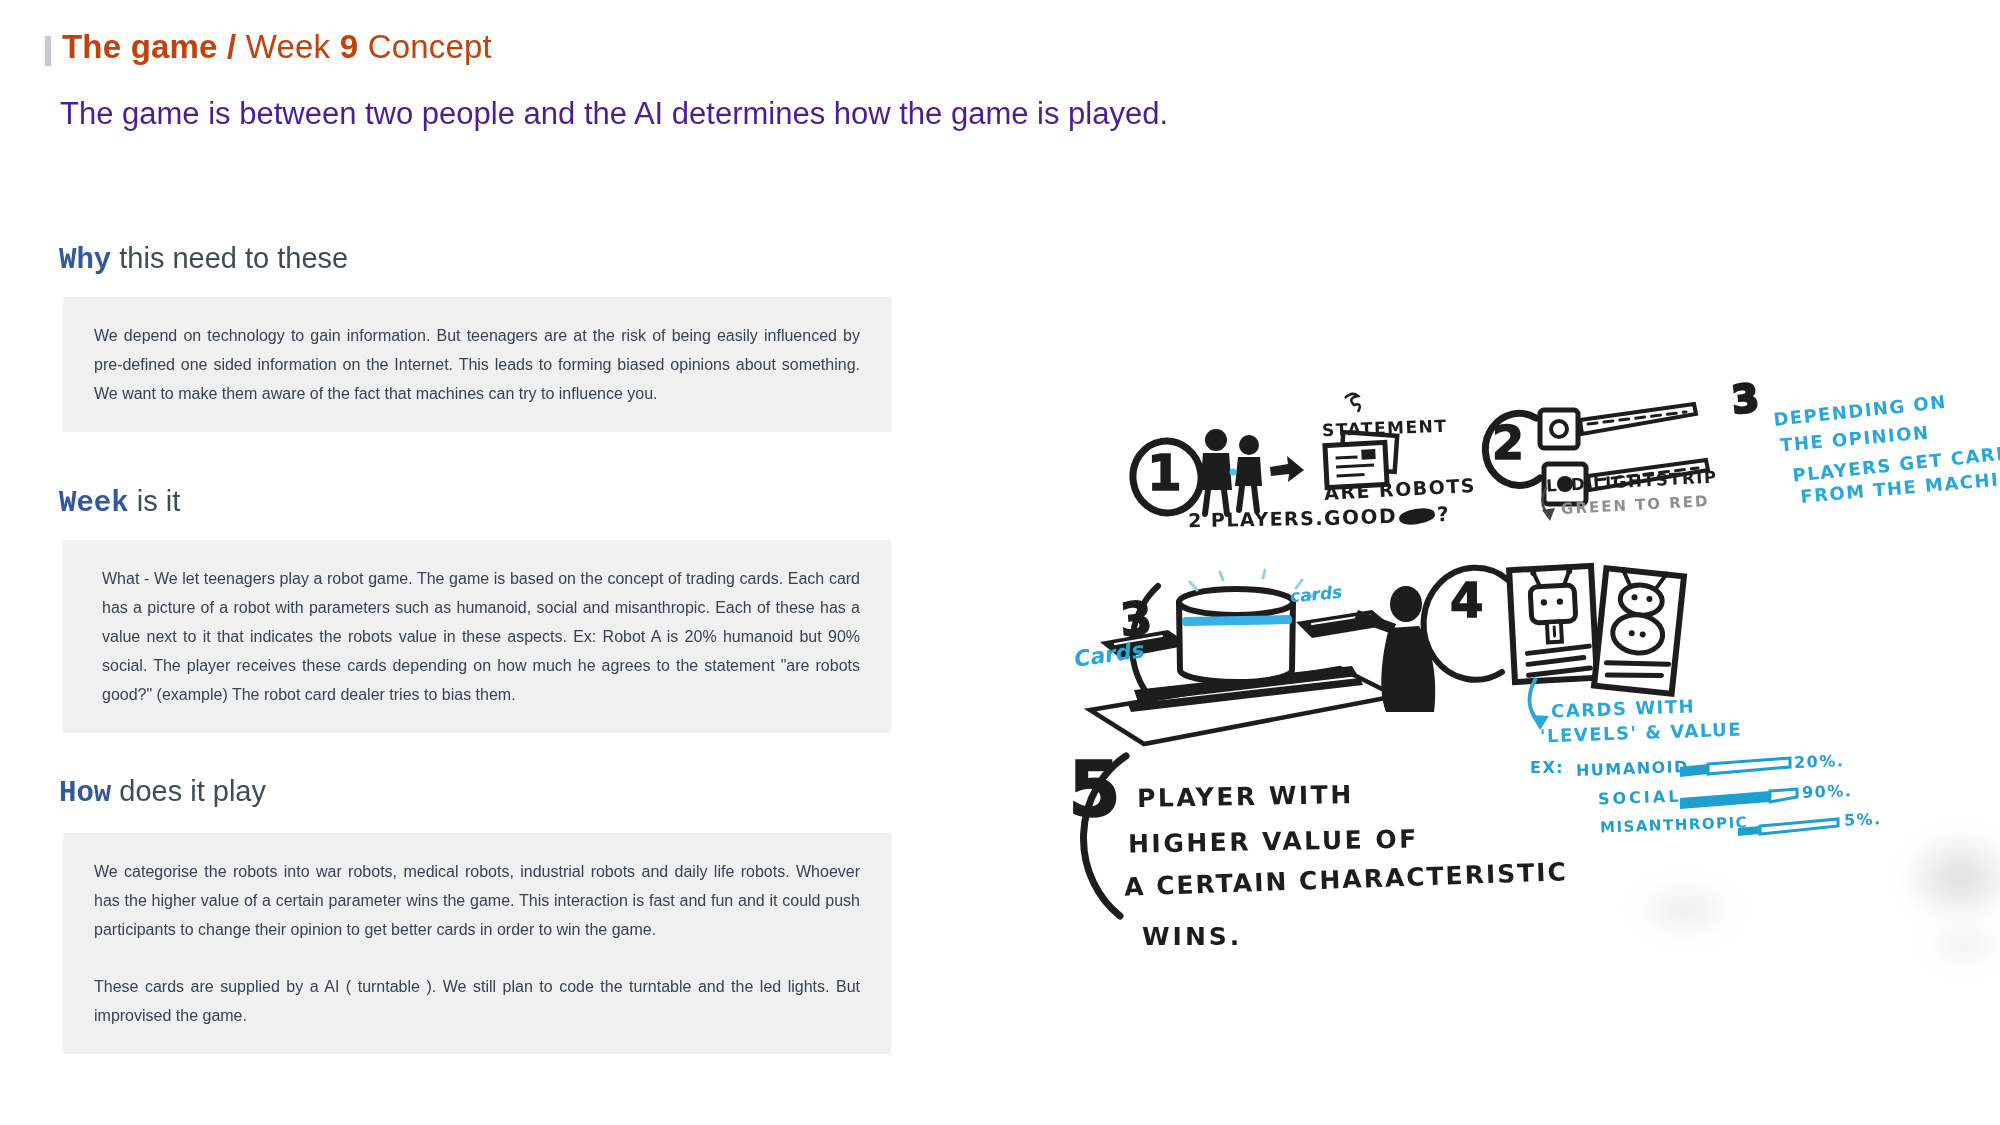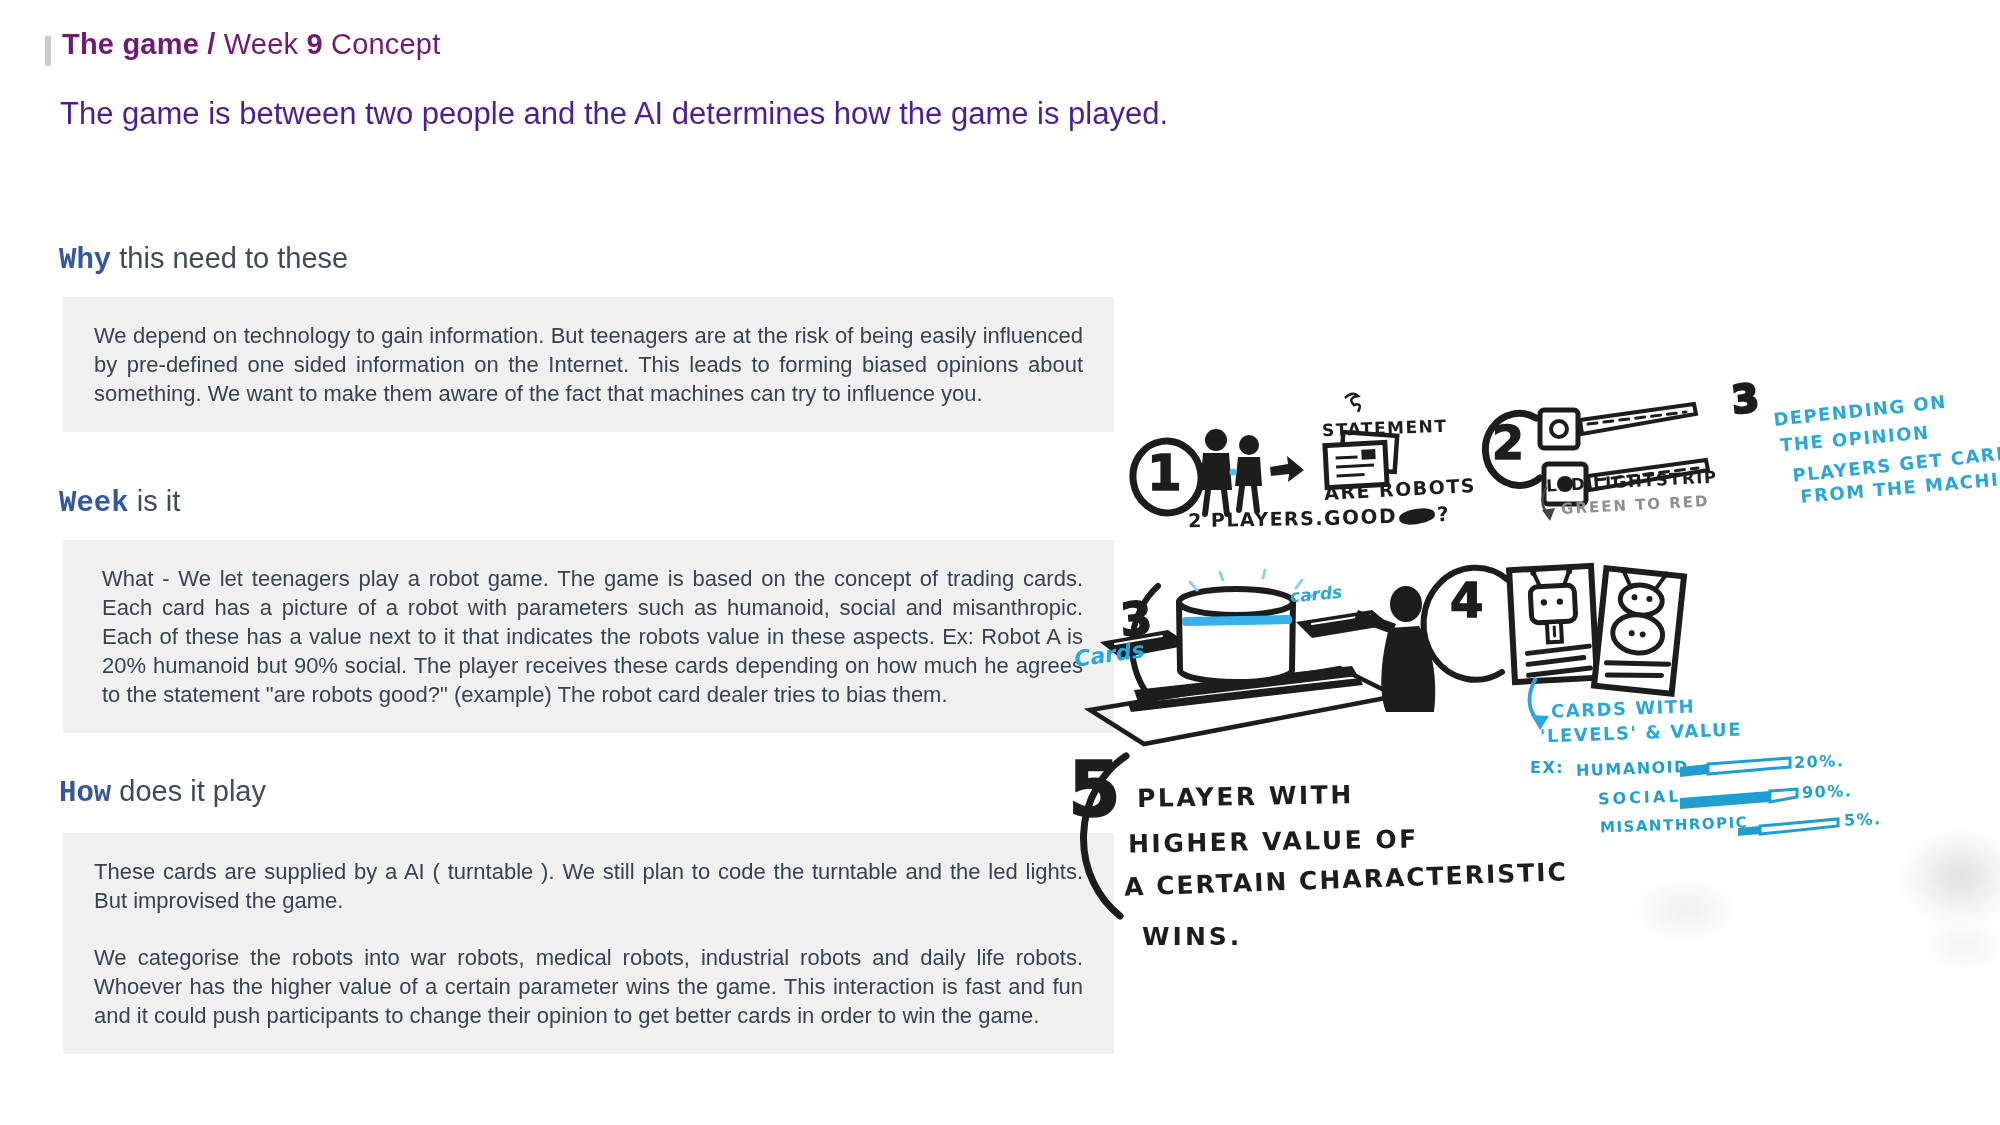--- a/index.html
+++ b/index.html
@@ -1,30 +1,30 @@
 <!DOCTYPE html>
 <html><head>
 <meta charset="utf-8">
 <style>
   html,body{margin:0;padding:0;background:#fff;}
   .stage{position:relative;width:2000px;height:1125px;background:#ffffff;overflow:hidden;
          font-family:"Liberation Sans",sans-serif;}
 
   
   .accent-bar{position:absolute;left:45px;top:36px;width:6px;height:30px;background:#c7cacf;}
-  .doc-title{position:absolute;left:62px;top:28px;font-size:29px;color:#701a75;letter-spacing:.2px;}
+  .doc-title{position:absolute;left:62px;top:28px;font-size:33px;color:#c2410c;letter-spacing:.2px;}
   .doc-title .b{font-weight:bold;}
   .subtitle{position:absolute;left:60px;top:96px;font-size:31px;color:#4c1d95;}
 
   .sec-head{position:absolute;left:59px;font-size:29px;color:#414b57;}
   .sec-head .kw{color:#33589c;font-weight:bold;font-family:Liberation Mono, monospace;}
   .h-why{top:242px;} .h-what{top:485px;} .h-how{top:775px;}
 
-  .graybox{position:absolute;left:63px;width:1051px;box-sizing:border-box;background:#f0f0f0;
-           padding:24px 31px;font-size:22px;line-height:29px;color:#39424e;text-align:justify;}
+  .graybox{position:absolute;left:63px;width:828px;box-sizing:border-box;background:#f0f0f0;
+           padding:24px 31px;font-size:16px;line-height:29px;color:#39424e;text-align:justify;}
   .graybox p{margin:0;}
   .graybox p + p{margin-top:28px;}
   .b-why{top:297px;} .b-what{top:540px;padding-left:39px;} .b-how{top:833px;}
 
   
   .sketch{position:absolute;left:1040px;top:360px;width:960px;height:680px;}
   .sketch svg{position:absolute;left:0;top:0;}
   .hw{position:absolute;font-family:"DejaVu Sans",sans-serif;font-weight:bold;color:#1d1d1d;
       white-space:nowrap;letter-spacing:1.5px;}
   .hw.teal{color:#2aa7da;}
@@ -51,22 +51,22 @@
     <p>We depend on technology to gain information. But teenagers are at the risk of being easily influenced by pre-defined one sided information on the Internet. This leads to forming biased opinions about something. We want to make them aware of the fact that machines can try to influence you.</p>
   </div>
 
   <div class="sec-head h-what"><span class="kw">Week</span> <span>is it</span></div>
   <div class="graybox b-what">
     <p>What - We let teenagers play a robot game. The game is based on the concept of trading cards. Each card has a picture of a robot with parameters such as humanoid, social and misanthropic. Each of these has a value next to it that indicates the robots value in these aspects. Ex: Robot A is 20% humanoid but 90% social. The player receives these cards depending on how much he agrees to the statement "are robots good?" (example) The robot card dealer tries to bias them.</p>
   </div>
 
   <div class="sec-head h-how"><span class="kw">How</span> <span>does it play</span></div>
   <div class="graybox b-how">
+    <p>We categorise the robots into war robots, medical robots, industrial robots and daily life robots. Whoever has the higher value of a certain parameter wins the game. This interaction is fast and fun and it could push participants to change their opinion to get better cards in order to win the game.</p>
     <p>These cards are supplied by a AI ( turntable ). We still plan to code the turntable and the led lights. But improvised the game.</p>
-    <p>We categorise the robots into war robots, medical robots, industrial robots and daily life robots. Whoever has the higher value of a certain parameter wins the game. This interaction is fast and fun and it could push participants to change their opinion to get better cards in order to win the game.</p>
   </div>
 
   <div class="sketch">
 
     <svg width="960" height="680" viewBox="0 0 960 680">
 
       <path d="M305,38 q7,-7 13,-2 q-11,2 -4,9 q9,-3 4,7" stroke="#1d1d1d" stroke-width="2.5" fill="none"></path>
 
       <ellipse cx="127" cy="117" rx="34" ry="36" fill="none" stroke="#1d1d1d" stroke-width="7" transform="rotate(-8 127 117)"></ellipse>
 

